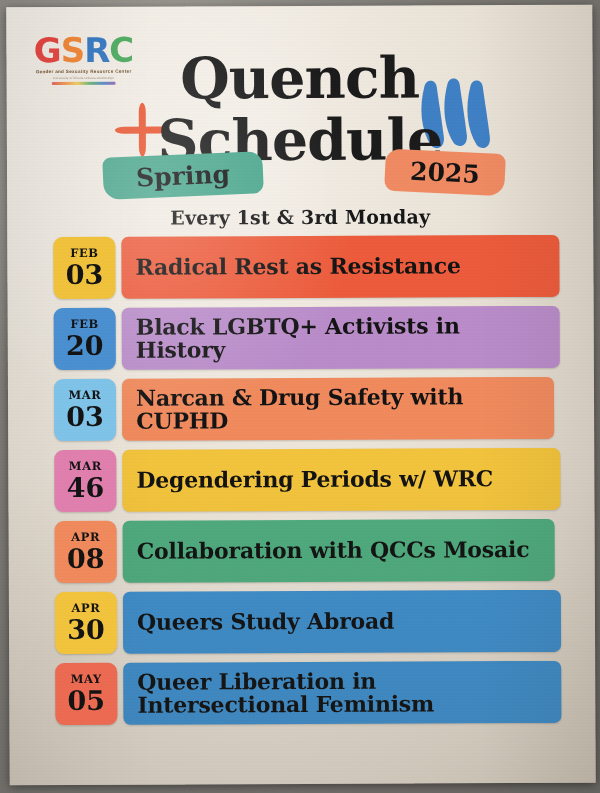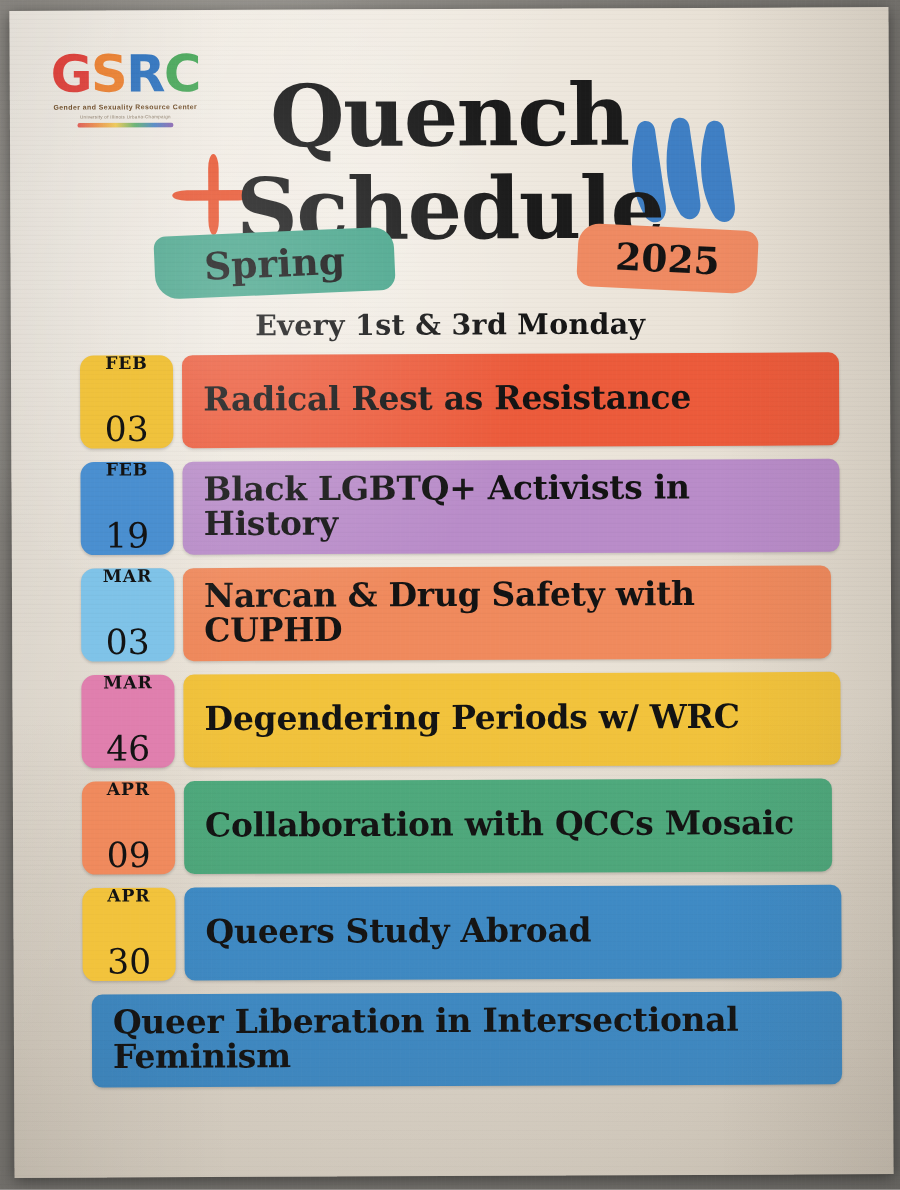--- a/index.html
+++ b/index.html
@@ -194,35 +194,35 @@
   }
   .date-chip {
     position: relative;
     z-index: 2;
     width: 62px;
     flex: 0 0 62px;
     border-radius: 9px;
     display: flex;
     flex-direction: column;
     align-items: center;
-    justify-content: space-between;
+    justify-content: center;
     font-family: "DejaVu Serif", serif;
     color: #131313;
     box-shadow: 0 1px 2px rgba(0,0,0,0.18);
   }
   .date-mon {
     font-size: 11.5px;
     font-weight: 700;
     letter-spacing: 0.6px;
     line-height: 1;
     margin-bottom: 1px;
   }
   .date-day {
-    font-size: 23px;
-    font-weight: 400;
+    font-size: 27px;
+    font-weight: 700;
     line-height: 1;
   }
   .bar {
     position: relative;
     margin-left: 6px;
     flex: 1 1 auto;
     border-radius: 7px;
     display: flex;
     align-items: center;
     padding: 0 14px;
@@ -304,21 +304,21 @@
               <div class="date-mon">FEB</div>
               <div class="date-day">03</div>
             </div>
             <div class="bar" style="background: rgb(236, 91, 59);">
               <div class="bar-title">Radical Rest as Resistance</div>
             </div>
           </div>
           <div class="row">
             <div class="date-chip" style="background: rgb(74, 143, 208);">
               <div class="date-mon">FEB</div>
-              <div class="date-day">19</div>
+              <div class="date-day">20</div>
             </div>
             <div class="bar" style="background: rgb(185, 140, 201);">
               <div class="bar-title">Black LGBTQ+ Activists in History</div>
             </div>
           </div>
           <div class="row">
             <div class="date-chip" style="background: rgb(127, 195, 232);">
               <div class="date-mon">MAR</div>
               <div class="date-day">03</div>
             </div>
@@ -331,36 +331,40 @@
               <div class="date-mon">MAR</div>
               <div class="date-day">46</div>
             </div>
             <div class="bar" style="background: rgb(242, 195, 60);">
               <div class="bar-title">Degendering Periods w/ WRC</div>
             </div>
           </div>
           <div class="row">
             <div class="date-chip" style="background: rgb(240, 138, 93);">
               <div class="date-mon">APR</div>
-              <div class="date-day">09</div>
+              <div class="date-day">08</div>
             </div>
             <div class="bar short" style="background: rgb(79, 171, 126);">
               <div class="bar-title">Collaboration with QCCs Mosaic</div>
             </div>
           </div>
           <div class="row">
             <div class="date-chip" style="background: rgb(242, 195, 60);">
               <div class="date-mon">APR</div>
               <div class="date-day">30</div>
             </div>
             <div class="bar" style="background: rgb(63, 142, 203);">
               <div class="bar-title">Queers Study Abroad</div>
             </div>
           </div>
           <div class="row">
+            <div class="date-chip" style="background: rgb(236, 106, 82);">
+              <div class="date-mon">MAY</div>
+              <div class="date-day">05</div>
+            </div>
             <div class="bar" style="background: rgb(63, 142, 203);">
               <div class="bar-title">Queer Liberation in Intersectional Feminism</div>
             </div>
           </div>
         </div>
 
     </div>
     <div class="paper-shade"></div>
     <div class="glare"></div>
   </div>

